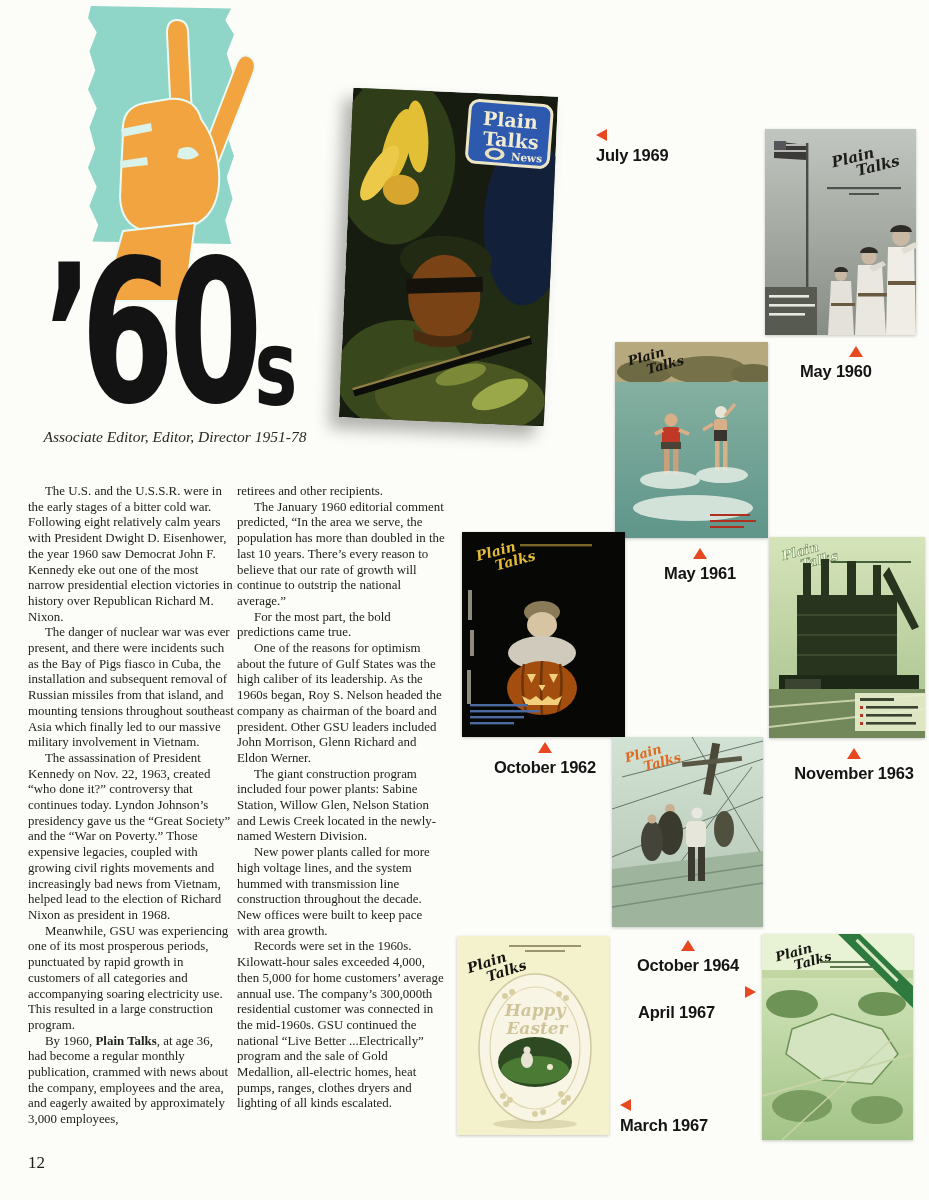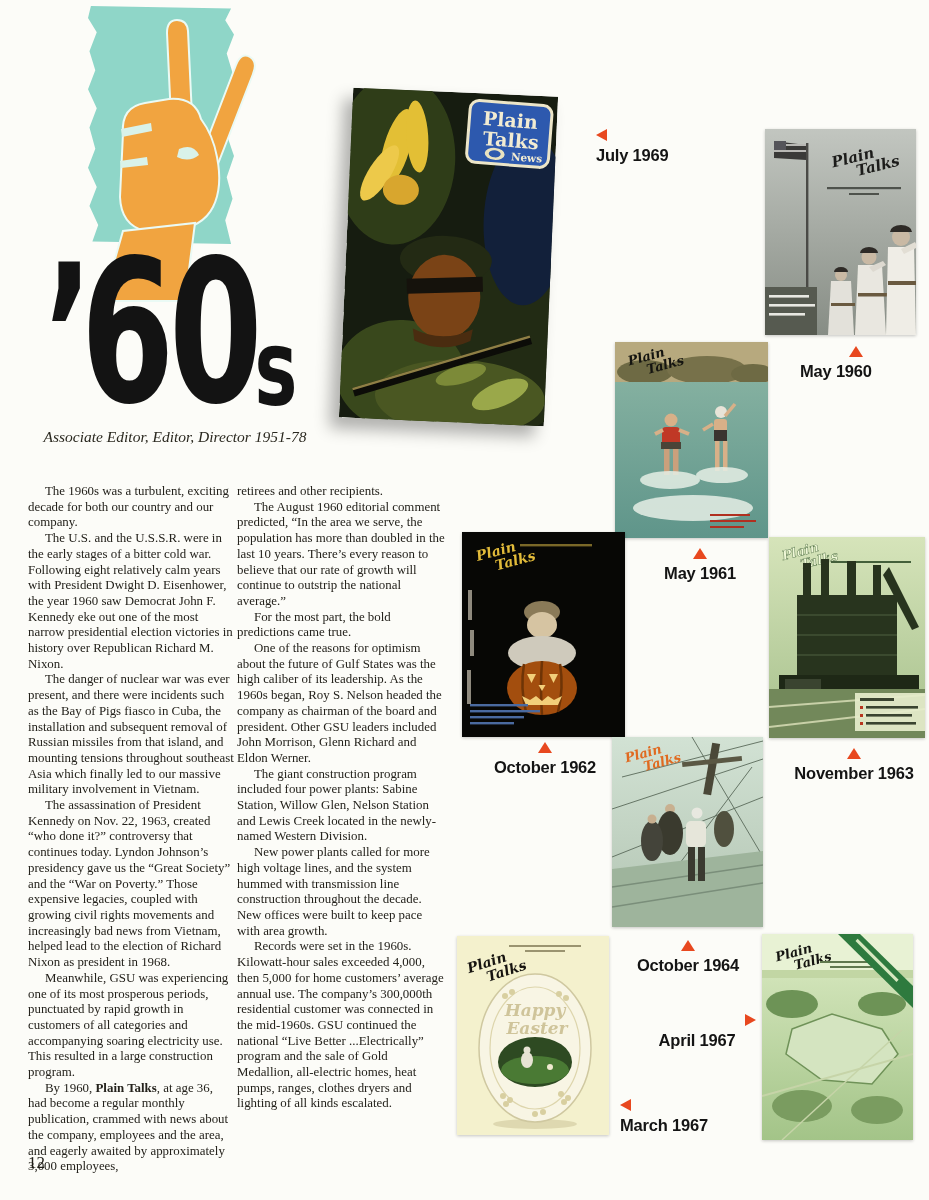--- a/index.html
+++ b/index.html
@@ -54,21 +54,21 @@
   .tri-up{border-left:7px solid transparent;border-right:7px solid transparent;border-bottom:11px solid #e8481f;margin:0 auto 5px auto;}
   .tri-left{border-top:6px solid transparent;border-bottom:6px solid transparent;border-right:11px solid #e8481f;margin-bottom:5px;}
   .tri-right{border-top:6px solid transparent;border-bottom:6px solid transparent;border-left:11px solid #e8481f;margin:0 0 5px auto;}
 
   .cap-july1969{left:576px;top:129px;text-align:left;margin-left:20px;}
   .cap-may1960{left:800px;top:346px;width:112px;text-align:left;}
   .cap-may1961{left:648px;top:548px;width:104px;text-align:center;}
   .cap-oct1962{left:486px;top:742px;width:118px;text-align:center;}
   .cap-feb1963{left:792px;top:748px;width:124px;text-align:center;}
   .cap-oct1964{left:630px;top:940px;width:116px;text-align:center;}
-  .cap-apr1967{left:638px;top:1014px;width:118px;text-align:center;}
+  .cap-apr1967{left:638px;top:986px;width:118px;text-align:left;}
   .cap-mar1967{left:620px;top:1099px;text-align:left;}
 </style>
 </head>
 <body>
 
 <div class="page">
 
   <div class="teal-block"></div>
   <svg class="hand" viewBox="0 0 165 290">
     <g fill="#f1a440" stroke="#eafaf5" stroke-width="2">
@@ -88,31 +88,30 @@
     <span class="apos">’</span>
       <span class="big">60</span>
       <span class="small-s">s</span>
   </div>
 
   <div class="byline-wrap">
     <div class="byline-sub">Associate Editor, Editor, Director 1951-78</div>
   </div>
 
   <div class="col col1">
-    <p class="indent">The 1960s was a turbulent, exciting decade for both our country and our company.</p>
     <p class="indent">The U.S. and the U.S.S.R. were in the early stages of a bitter cold war. Following eight relatively calm years with President Dwight D. Eisenhower, the year 1960 saw Democrat John F. Kennedy eke out one of the most narrow presidential election victories in history over Republican Richard M. Nixon.</p>
     <p class="indent">The danger of nuclear war was ever present, and there were incidents such as the Bay of Pigs fiasco in Cuba, the installation and subsequent removal of Russian missiles from that island, and mounting tensions throughout southeast Asia which finally led to our massive military involvement in Vietnam.</p>
     <p class="indent">The assassination of President Kennedy on Nov. 22, 1963, created “who done it?” controversy that continues today.  Lyndon Johnson’s presidency gave us the “Great Society” and the “War on Poverty.”  Those expensive legacies, coupled with growing civil rights movements and increasingly bad news from Vietnam, helped lead to the election of Richard Nixon as president in 1968.</p>
     <p class="indent">Meanwhile, GSU was experiencing one of its most prosperous periods, punctuated by rapid growth in customers of all categories and accompanying soaring electricity use.  This resulted in a large construction program.</p>
     <p class="indent"><span>By 1960, </span><b>Plain Talks</b><span>, at age 36, had become a regular monthly publication, crammed with news about the company, employees and the area, and eagerly awaited by approximately 3,000 employees,</span></p>
   </div>
 
   <div class="col col2">
     <p>retirees and other recipients.</p>
-    <p class="indent">The August 1960 editorial comment predicted, “In the area we serve, the population has more than doubled in the last 10 years.  There’s every reason to believe that our rate of growth will continue to outstrip the national average.”</p>
+    <p class="indent">The January 1960 editorial comment predicted, “In the area we serve, the population has more than doubled in the last 10 years.  There’s every reason to believe that our rate of growth will continue to outstrip the national average.”</p>
     <p class="indent">For the most part, the bold predictions came true.</p>
     <p class="indent">One of the reasons for optimism about the future of Gulf States was the high caliber of its leadership.  As the 1960s began, Roy S. Nelson headed the company as chairman of the board and president.  Other GSU leaders included John Morrison, Glenn Richard and Eldon Werner.</p>
     <p class="indent">The giant construction program included four power plants: Sabine Station, Willow Glen, Nelson Station and Lewis Creek located in the newly-named Western Division.</p>
     <p class="indent">New power plants called for more high voltage lines, and the system hummed with transmission line construction throughout the decade.  New offices were built to keep pace with area growth.</p>
     <p class="indent">Records were set in the 1960s.  Kilowatt-hour sales exceeded 4,000, then 5,000 for home customers’ average annual use.  The company’s 300,000th residential customer was connected in the mid-1960s.  GSU continued the national “Live Better ...Electrically” program and the sale of Gold Medallion, all-electric homes, heat pumps, ranges, clothes dryers and lighting of all kinds escalated.</p>
   </div>
 
   <div class="page-number">12</div>
 
   <div class="cover cover-big">

